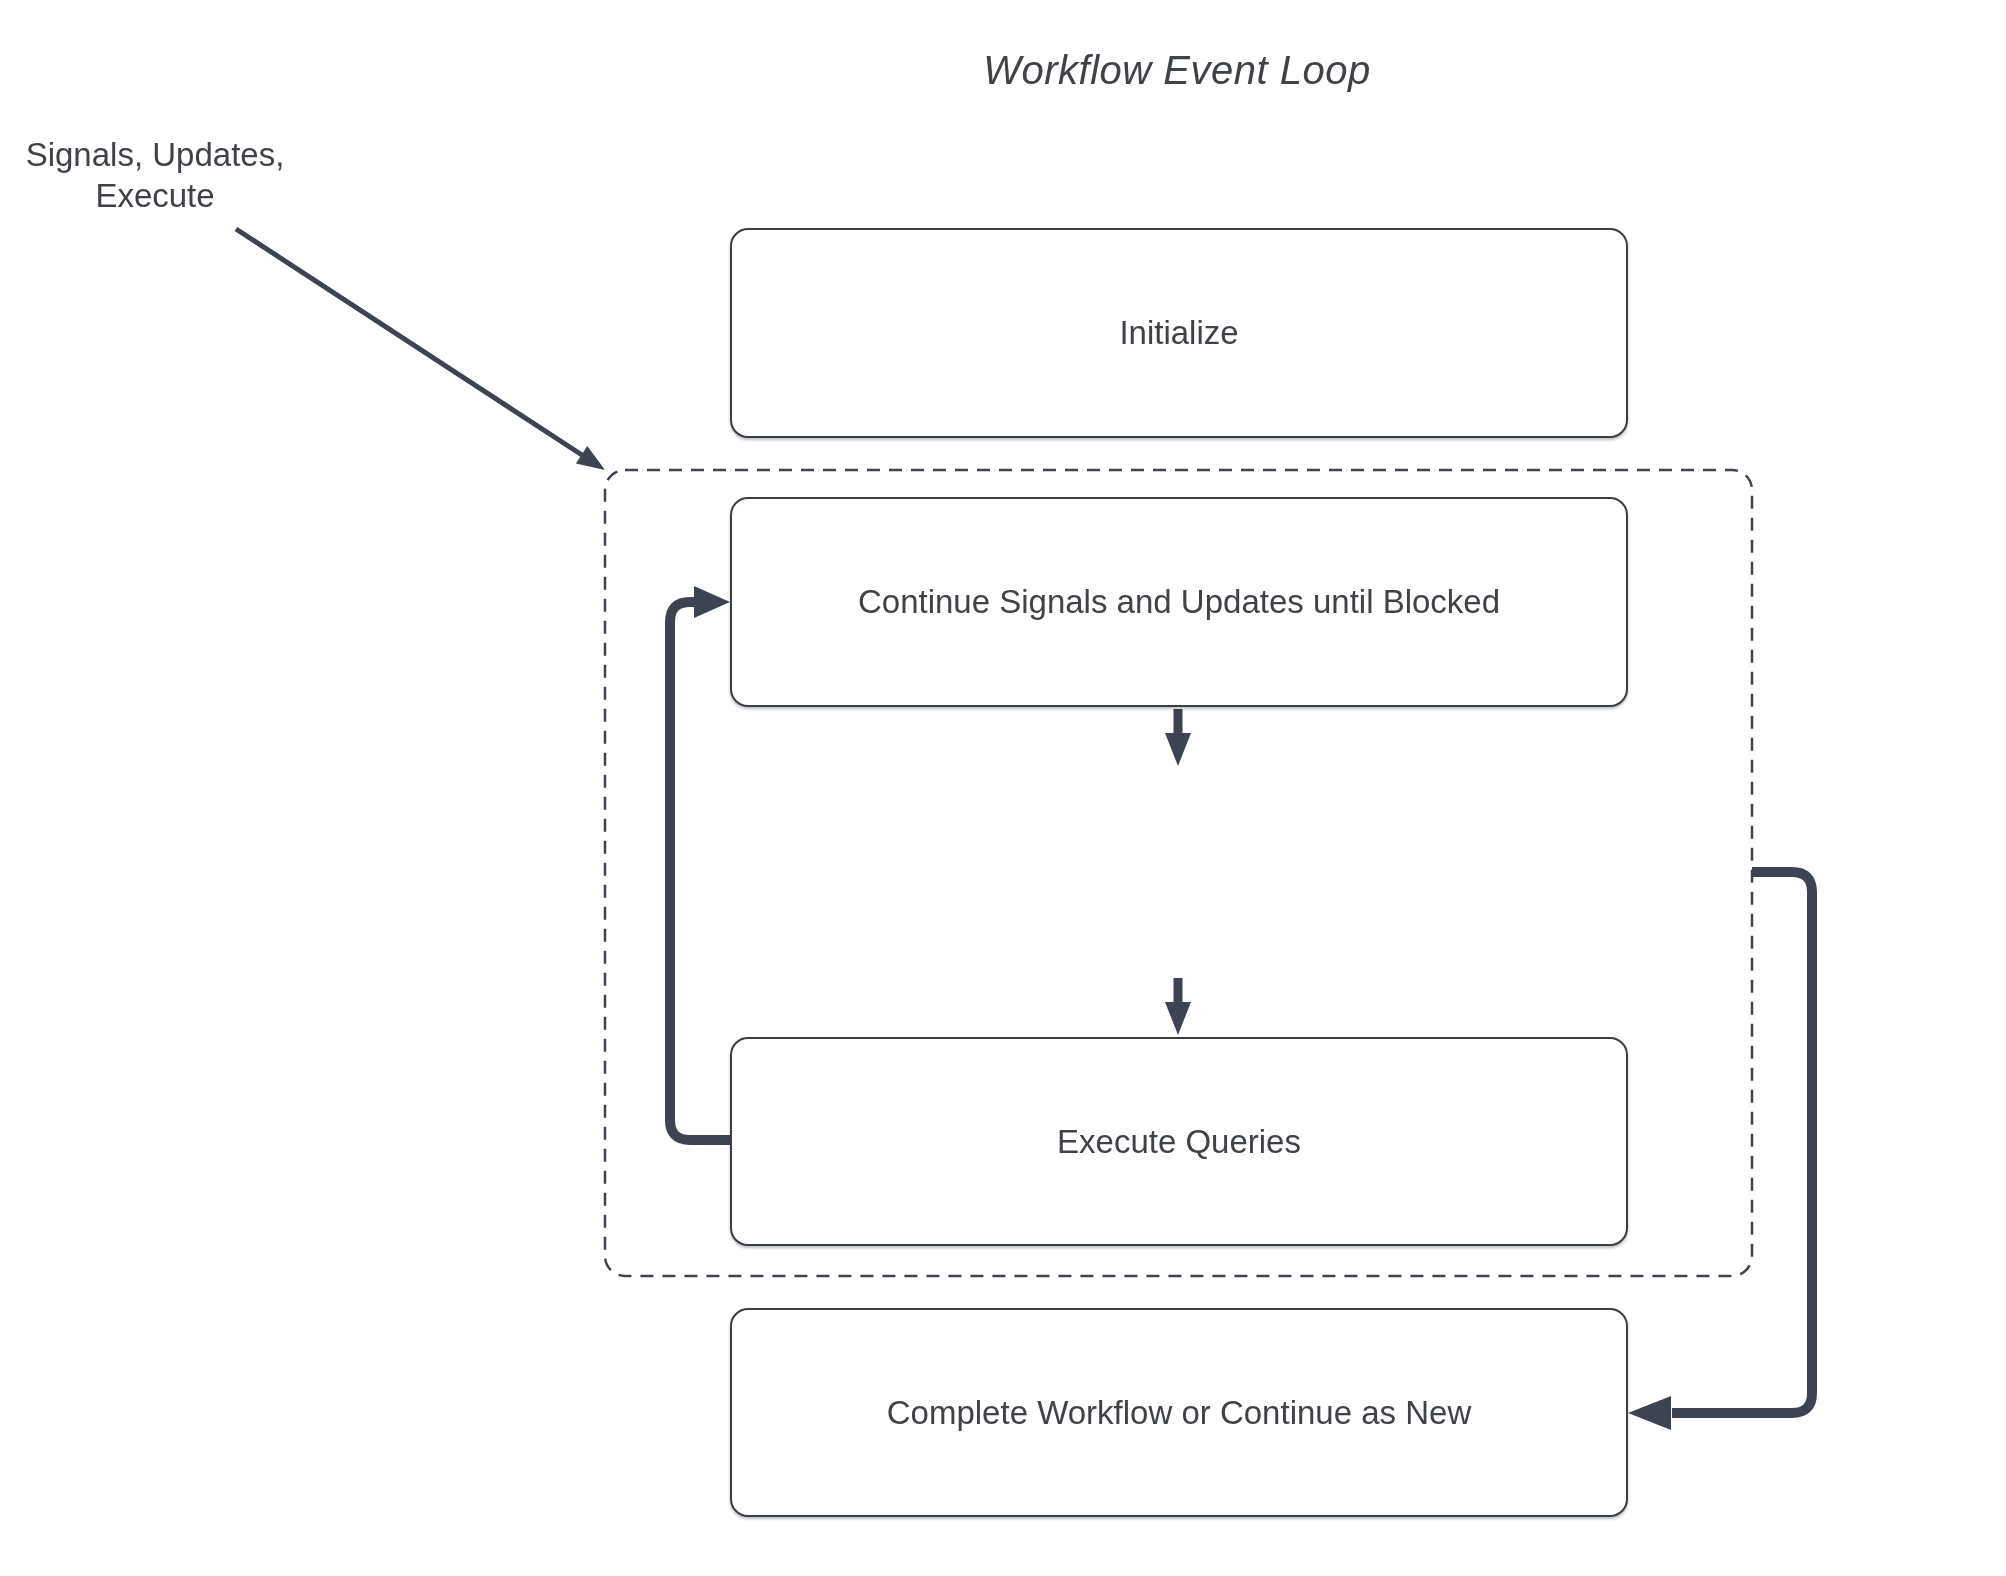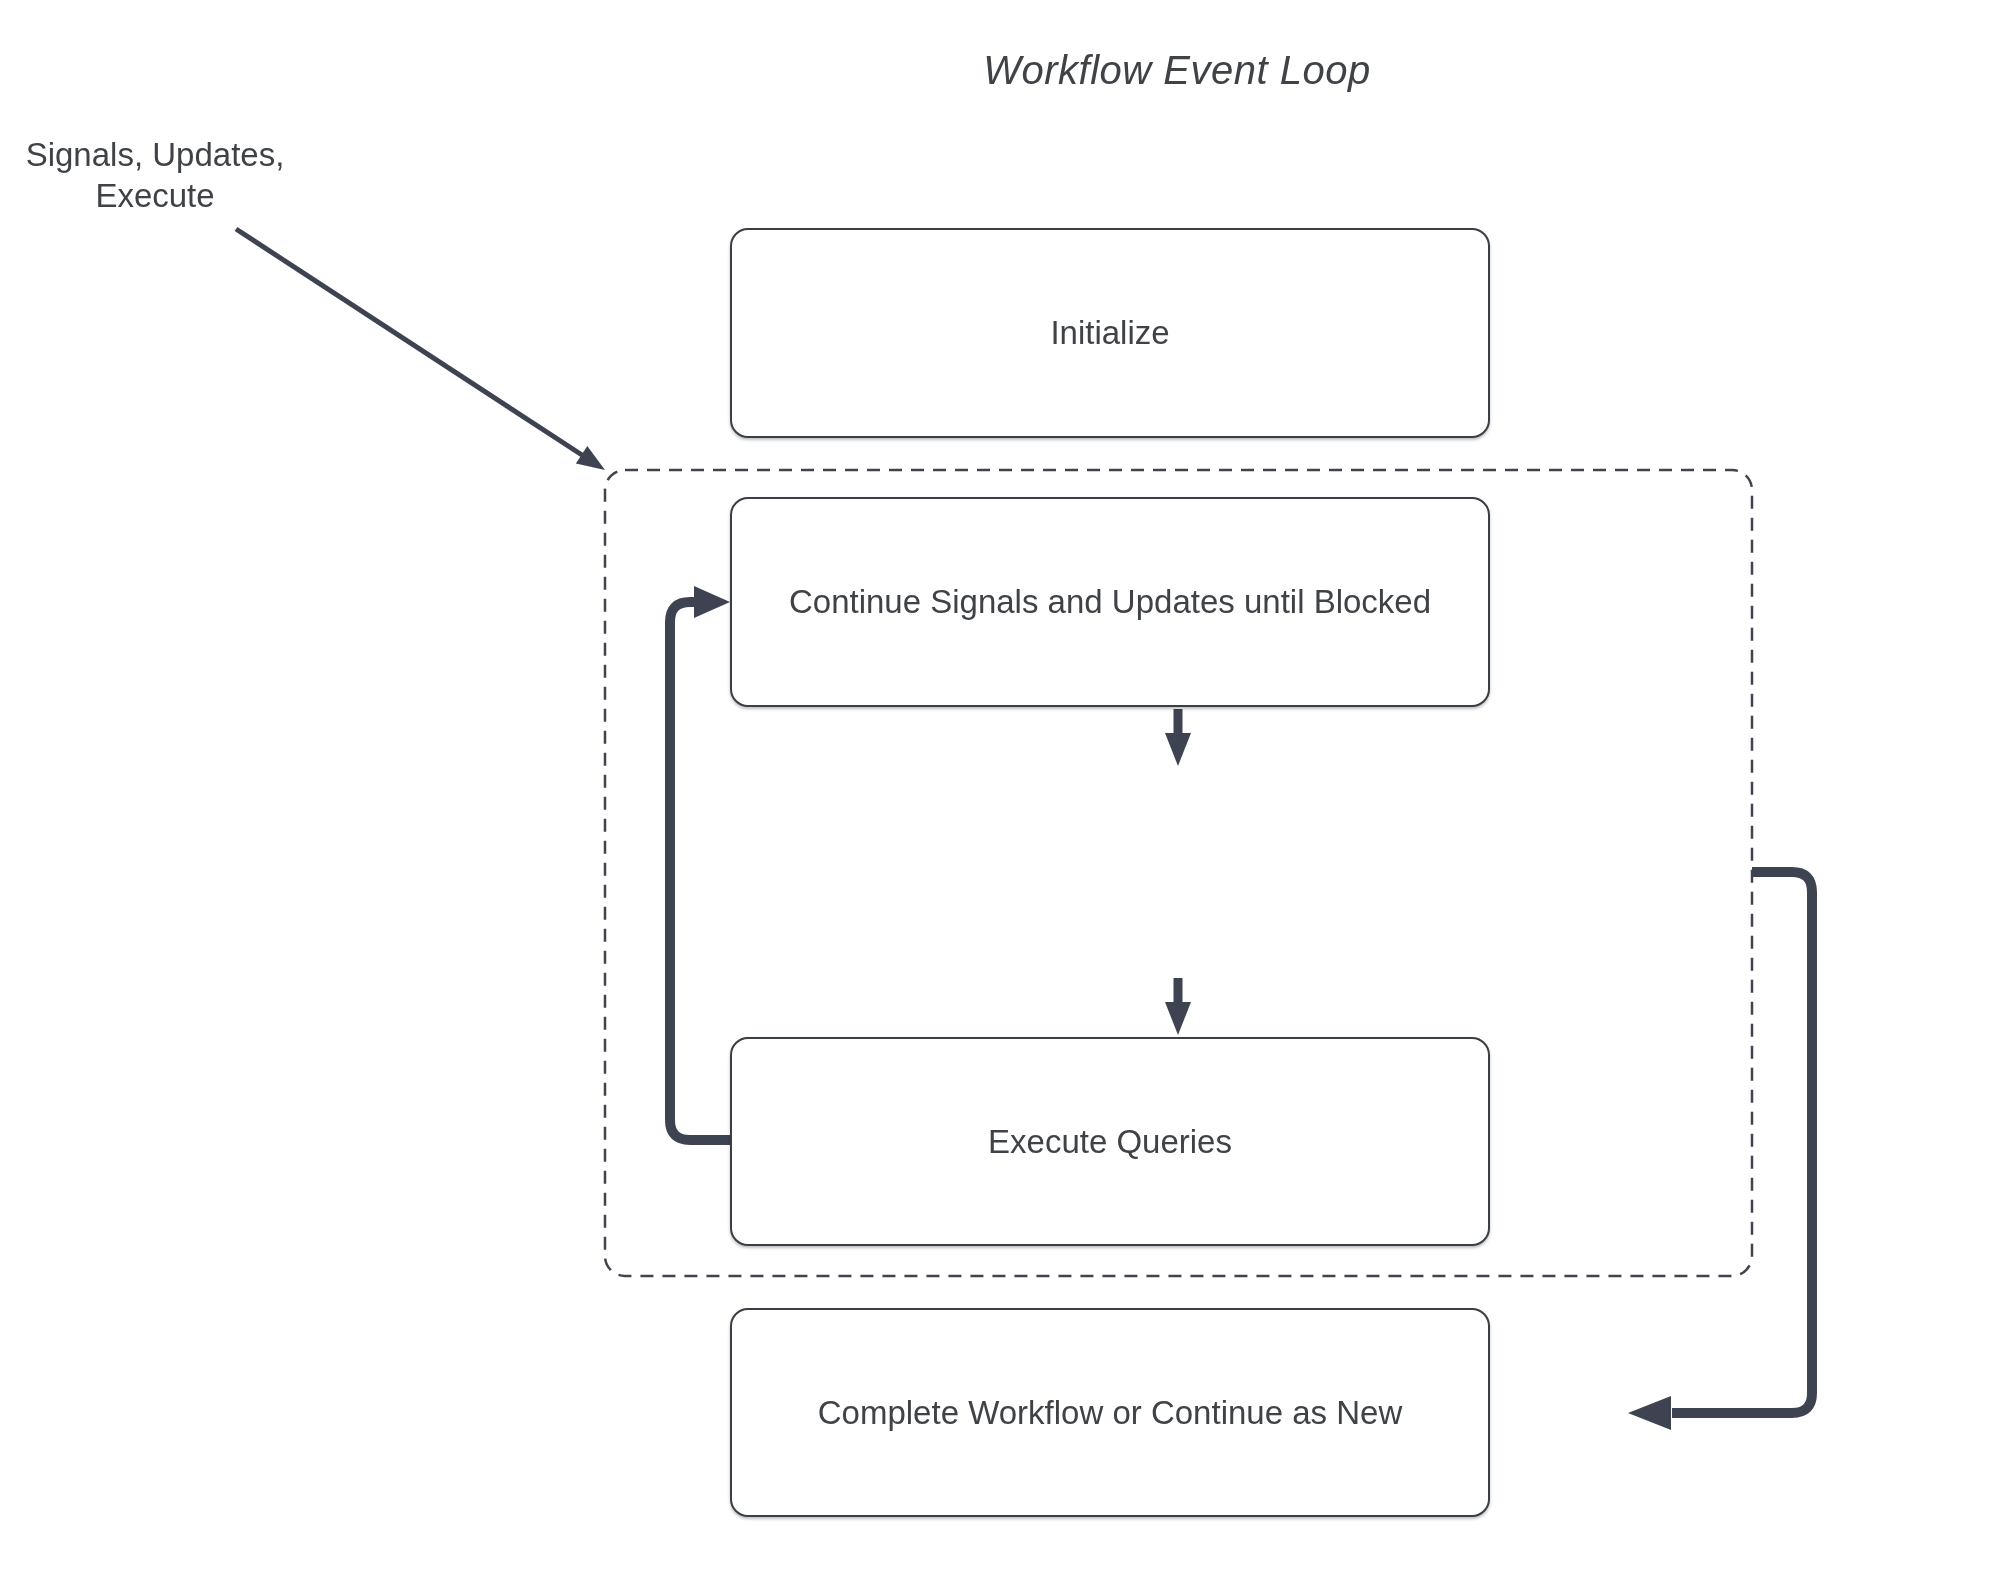--- a/index.html
+++ b/index.html
@@ -30,21 +30,21 @@
     color: #3f4246;
   }
   .annotation span { display: block; }
   .layer {
     position: absolute;
     left: 0; top: 0;
   }
   .node {
     position: absolute;
     left: 730px;
-    width: 760px;
+    width: 898px;
     height: 210px;
     box-sizing: border-box;
     background: #ffffff;
     border: 2px solid #3a3e45;
     border-radius: 18px;
     display: flex;
     align-items: center;
     justify-content: center;
     text-align: center;
     font-size: 33px;

